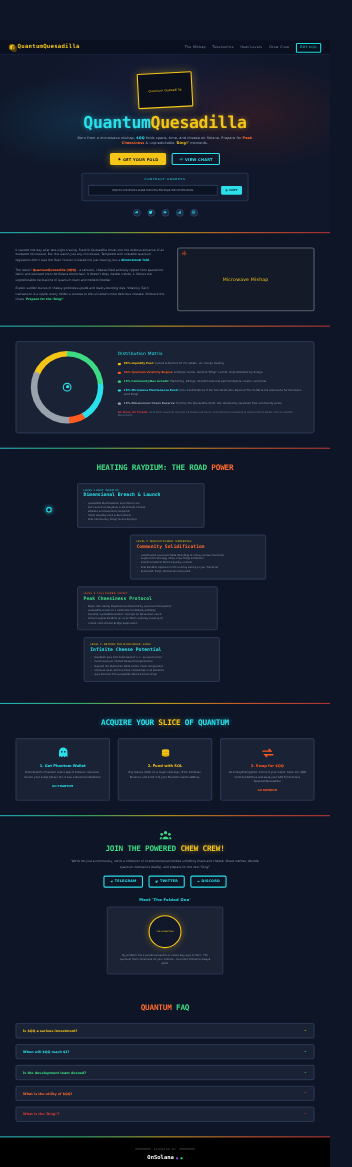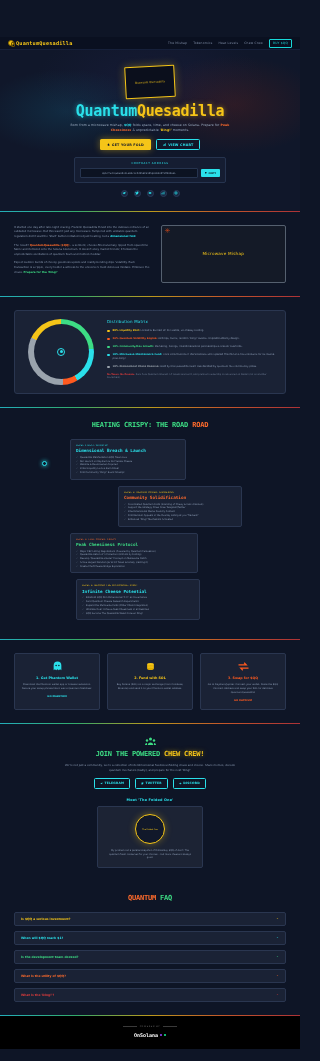--- a/index.html
+++ b/index.html
@@ -395,21 +395,21 @@
           <span class="warn">No Taxes. No Presale. </span><span>Zero Pure Quantum Interest. LP tokens are burnt, and premium ownership is renounced on Radar (not on another blockchain).</span>
         </div>
       </div>
     </div>
   </div>
 
   <div class="divider"></div>
 
   <div class="section">
     <div class="sec-title">
-      <span style="color:#3ddc84">HEATING CRISPY: THE ROAD </span><span style="color:#ff6b2c">ROAD</span>
+      <span style="color:#3ddc84">HEATING RAYDIUM: THE ROAD </span><span style="color:#ff6b2c">POWER</span>
     </div>
     <div class="roadmap">
 
       <div class="rm-row">
         <div class="rm-node" style="left:24px; top:22px; border-color:#2ae0ea; box-shadow:0 0 4px #2ae0ea;"></div>
         <div class="rm-card rm-r0">
           <div class="rm-meta" style="color:#2ae0ea">LEVEL 1 HEAT: WARM UP</div>
           <div class="rm-title" style="color:#2ae0ea">Dimensional Breach &amp; Launch</div>
           <div class="rm-li">
               <span class="tick">✓</span>
@@ -516,20 +516,23 @@
             </div>
         </div>
       </div>
 
     </div>
   </div>
 
   <div class="divider"></div>
 
   <div class="section">
+    <div class="sec-title">
+      <span class="t-cyan">ACQUIRE YOUR </span><span class="t-gold">SLICE</span><span class="t-cyan"> OF QUANTUM</span>
+    </div>
     <div class="buy-grid">
 
       <div class="buy-card">
         <svg class="buy-icon" viewBox="0 0 20 20" width="11" height="11" style="margin:0 auto 4px;display:block">
           <path d="M3 17V8a7 7 0 0114 0v9l-2.3-2-2.3 2-2.4-2-2.4 2L5.3 15z" fill="#2ae0ea"></path>
           <circle cx="7.5" cy="8" r="1.4" fill="#10172a"></circle>
             <circle cx="12.5" cy="8" r="1.4" fill="#10172a"></circle>
         </svg>
         <div class="buy-title" style="color:#2ae0ea">1. Get Phantom Wallet</div>
         <div class="buy-desc">Download the Phantom wallet app or browser extension. Secure your setup phrase like it was a Quantum Stabilizer.</div>

